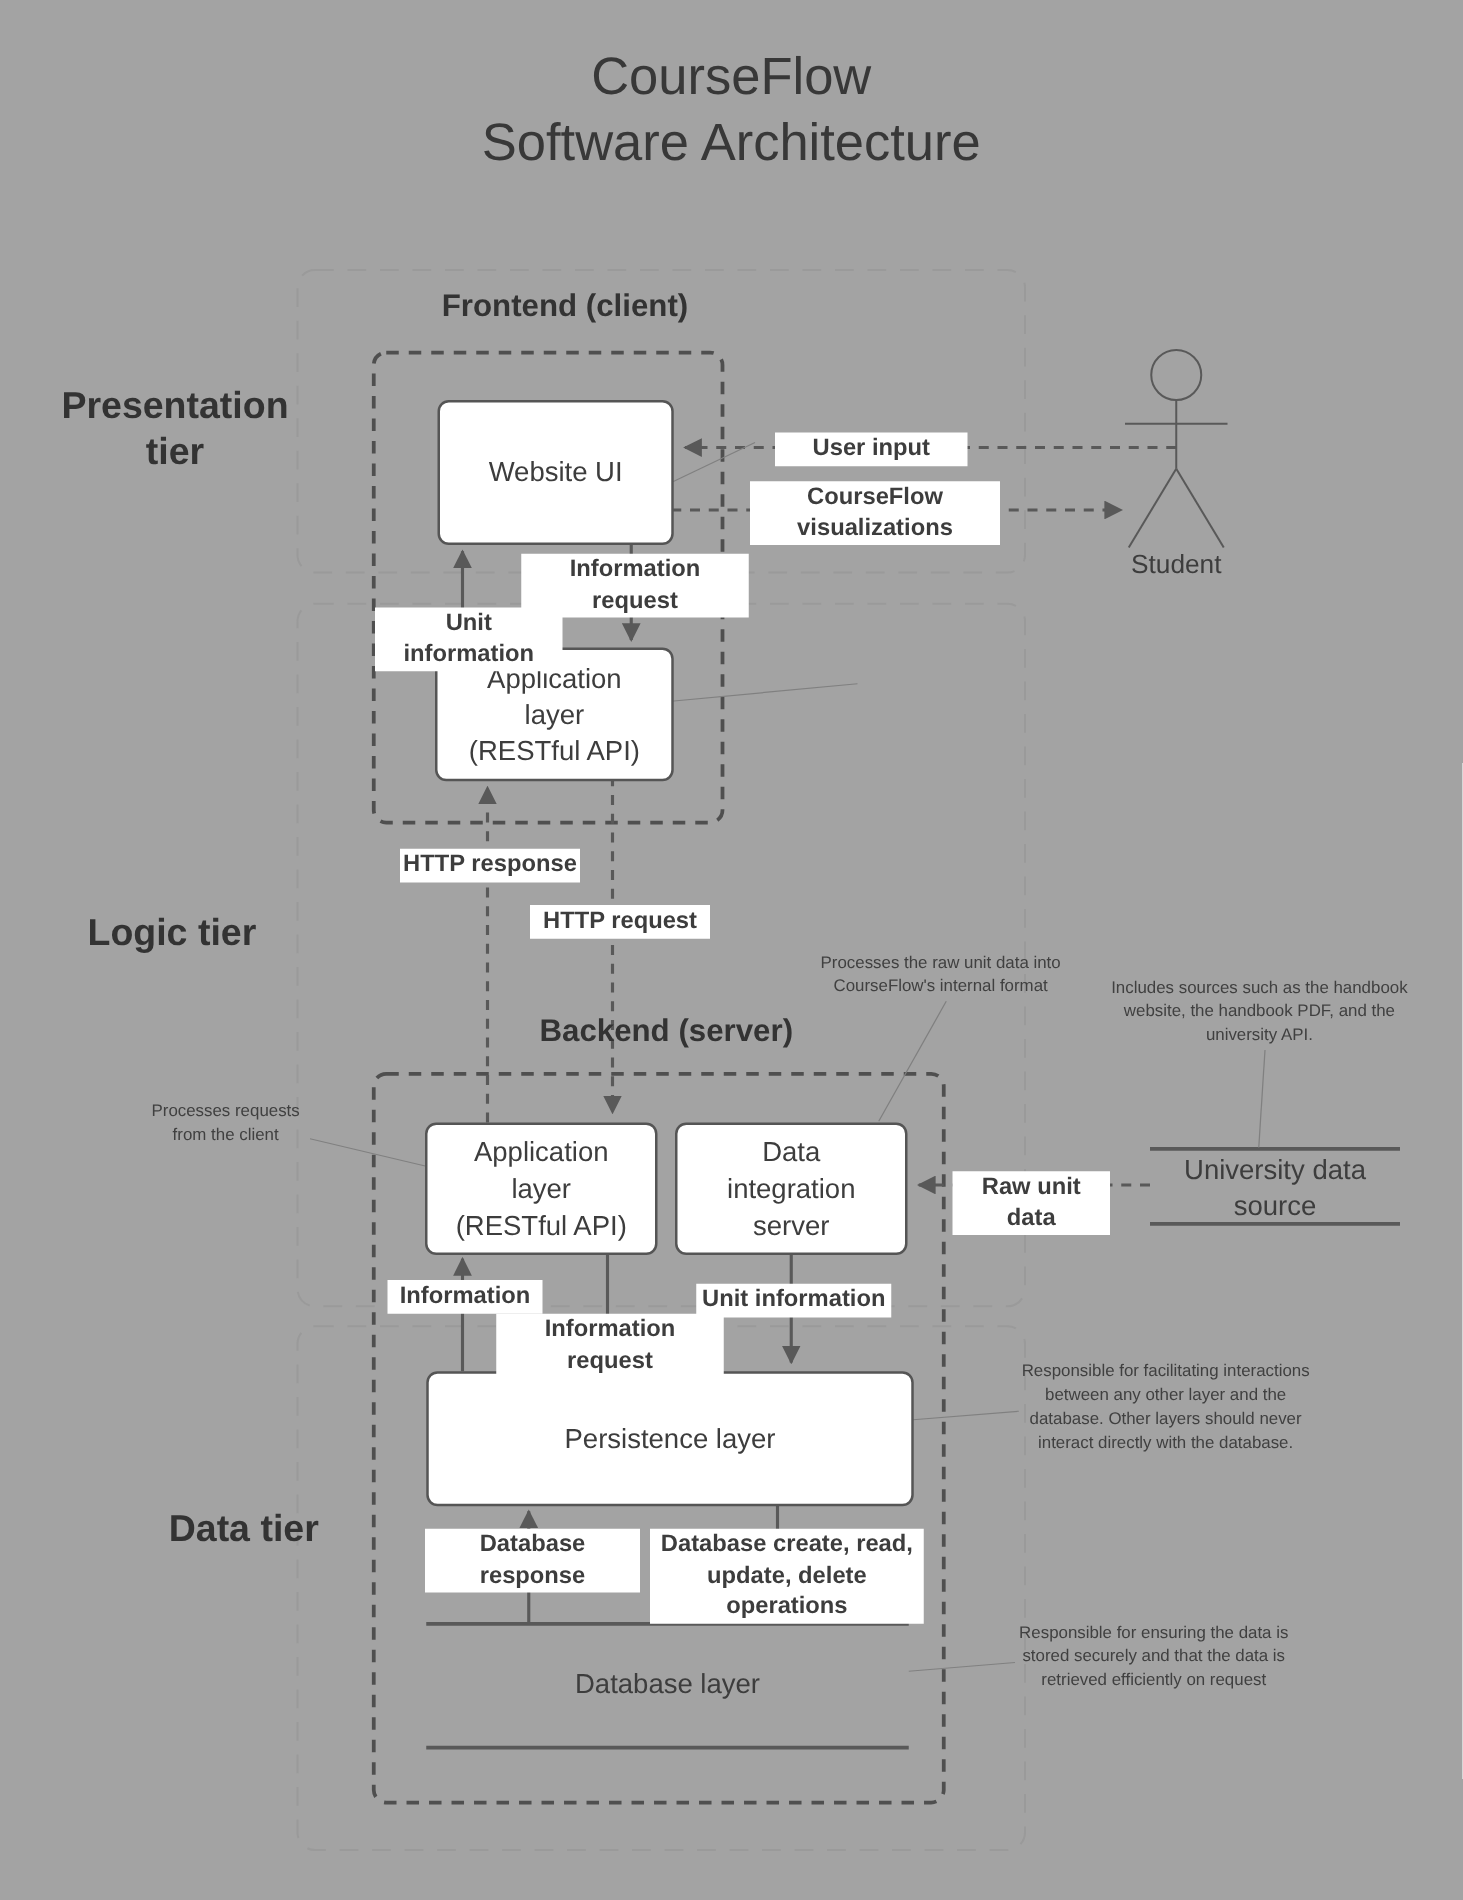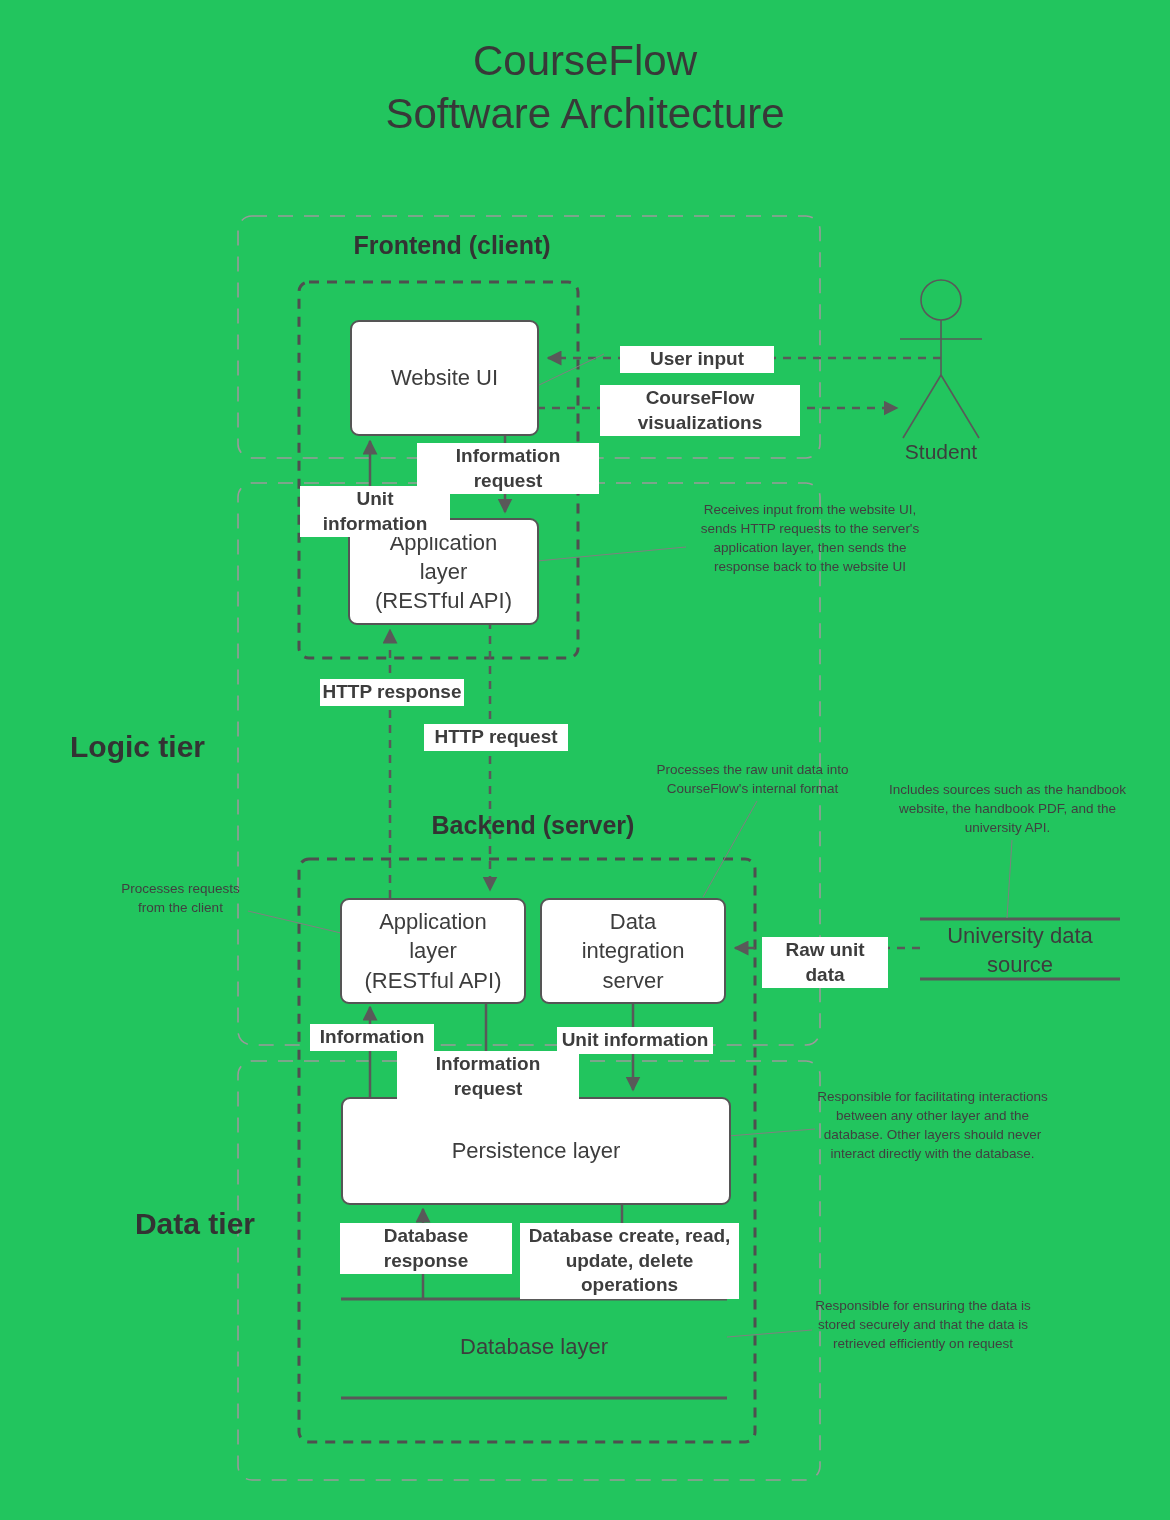--- a/index.html
+++ b/index.html
@@ -1,16 +1,16 @@
 <!DOCTYPE html>
 <html><head>
 <meta charset="utf-8">
 <style>
   html,body { margin:0; padding:0; background:#fff; }
-  .canvas { position:relative; width:1170px; height:1520px; background:#22c55e;
+  .canvas { position:relative; width:1170px; height:1520px; background:#a3a3a3;
             font-family:"Liberation Sans", sans-serif; color:#3f3f3f; overflow:hidden; }
   svg.lines { position:absolute; left:0; top:0; width:1170px; height:1520px; }
   .title { position:absolute; font-size:42px; color:#383838; text-align:center;
            line-height:1.25; white-space:pre-line; }
   .tier { position:absolute; font-weight:bold; font-size:30px; color:#333333;
           text-align:center; line-height:1.22; white-space:pre-line; }
   .gtitle { position:absolute; font-weight:bold; font-size:25px; color:#333333; text-align:center; }
   .node { position:absolute; background:#ffffff; border:2.5px solid #555555; border-radius:9px;
           display:flex; align-items:center; justify-content:center; font-size:22px;
           line-height:1.32; color:#3d3d3d; text-align:center; white-space:pre-line; }
@@ -76,20 +76,22 @@
       <path d="M757 801 L703 897"></path>
       <path d="M1012 840 L1007 918"></path>
       <path d="M728 1136 L815 1129"></path>
       <path d="M727 1337 L812 1330"></path>
     </g>
   </svg>
 
   <div class="title" style="left:285px; top:35px; width:600px;">CourseFlow
 Software Architecture</div>
 
+  <div class="tier" style="left:20px; top:307px; width:240px;">Presentation
+tier</div>
   <div class="tier" style="left:20px; top:729px; width:235px;">Logic tier</div>
   <div class="tier" style="left:20px; top:1206px; width:235px;text-align:right;">Data tier</div>
 
   <div class="gtitle" style="left:398px; top:811px; width:270px;">Backend (server)</div>
   <div class="gtitle" style="left:327px; top:231px; width:250px;">Frontend (client)</div>
 
   <div class="node" style="left:350px; top:320px; width:185px; height:112px;">Website UI</div>
   <div class="node" style="left:348px; top:518px; width:187px; height:103px;">Application
 layer
 (RESTful API)</div>
@@ -115,24 +117,20 @@
   <div class="flow" style="left:320px; top:679px; width:140px;">HTTP response</div>
   <div class="flow" style="left:424px; top:724px; width:140px;">HTTP request</div>
   <div class="flow" style="left:310px; top:1024px; width:120px;">Information</div>
   <div class="flow" style="left:397px; top:1051px; width:178px;">Information request</div>
   <div class="flow" style="left:557px; top:1027px; width:152px;">Unit information</div>
   <div class="flow" style="left:762px; top:937px; width:122px;">Raw unit data</div>
   <div class="flow" style="left:340px; top:1223px; width:168px;">Database response</div>
   <div class="flow" style="left:520px; top:1223px; width:215px;">Database create, read,
 update, delete operations</div>
 
-  <div class="note" style="left:685px; top:500px; width:250px;">Receives input from the website UI,
-sends HTTP requests to the server's
-application layer, then sends the
-response back to the website UI</div>
   <div class="note" style="left:103px; top:879px; width:155px;">Processes requests
 from the client</div>
   <div class="note" style="left:640px; top:760px; width:225px;">Processes the raw unit data into
 CourseFlow's internal format</div>
   <div class="note" style="left:885px; top:780px; width:245px;">Includes sources such as the handbook
 website, the handbook PDF, and the
 university API.</div>
   <div class="note" style="left:810px; top:1087px; width:245px;">Responsible for facilitating interactions
 between any other layer and the
 database. Other layers should never

